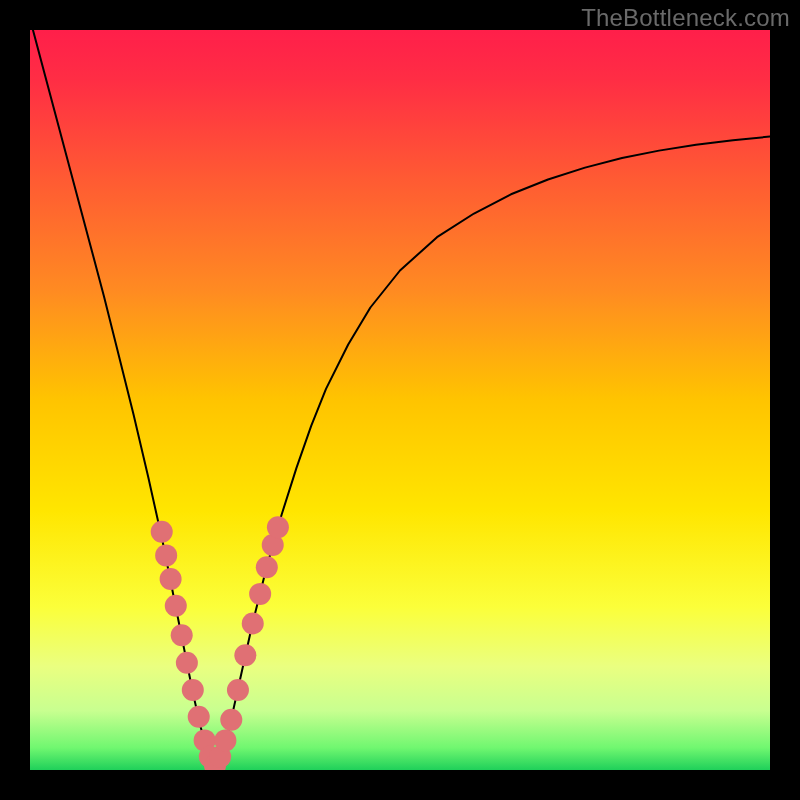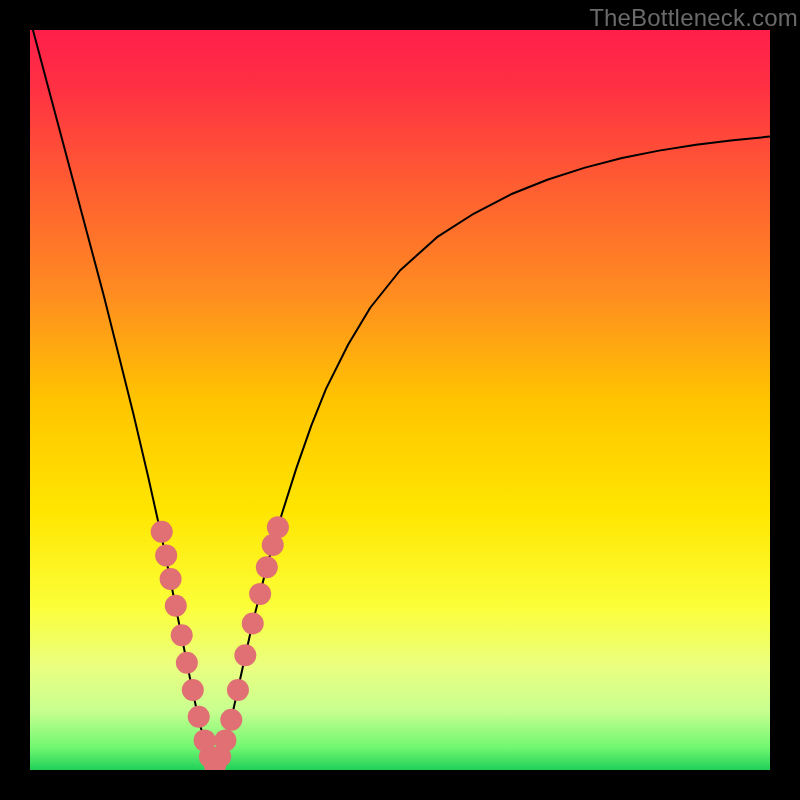--- a/index.html
+++ b/index.html
@@ -7,21 +7,21 @@
     padding: 0;
     width: 800px;
     height: 800px;
     background: #000;
     position: relative;
     font-family: Arial, Helvetica, sans-serif;
   }
   .watermark {
     position: absolute;
     top: 4px;
-    right: 2px;
+    right: 10px;
     color: #6a6a6a;
     font-size: 24px;
     font-weight: 500;
     letter-spacing: 0.2px;
     z-index: 20;
     user-select: none;
   }
   .plot-outer {
     position: absolute;
     left: 30px;

